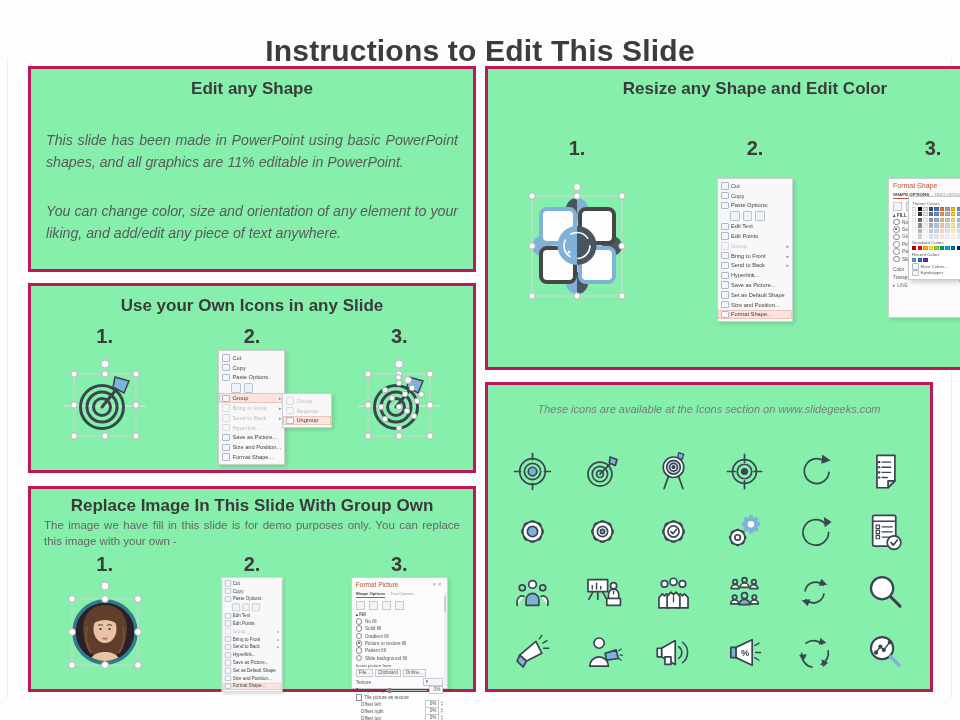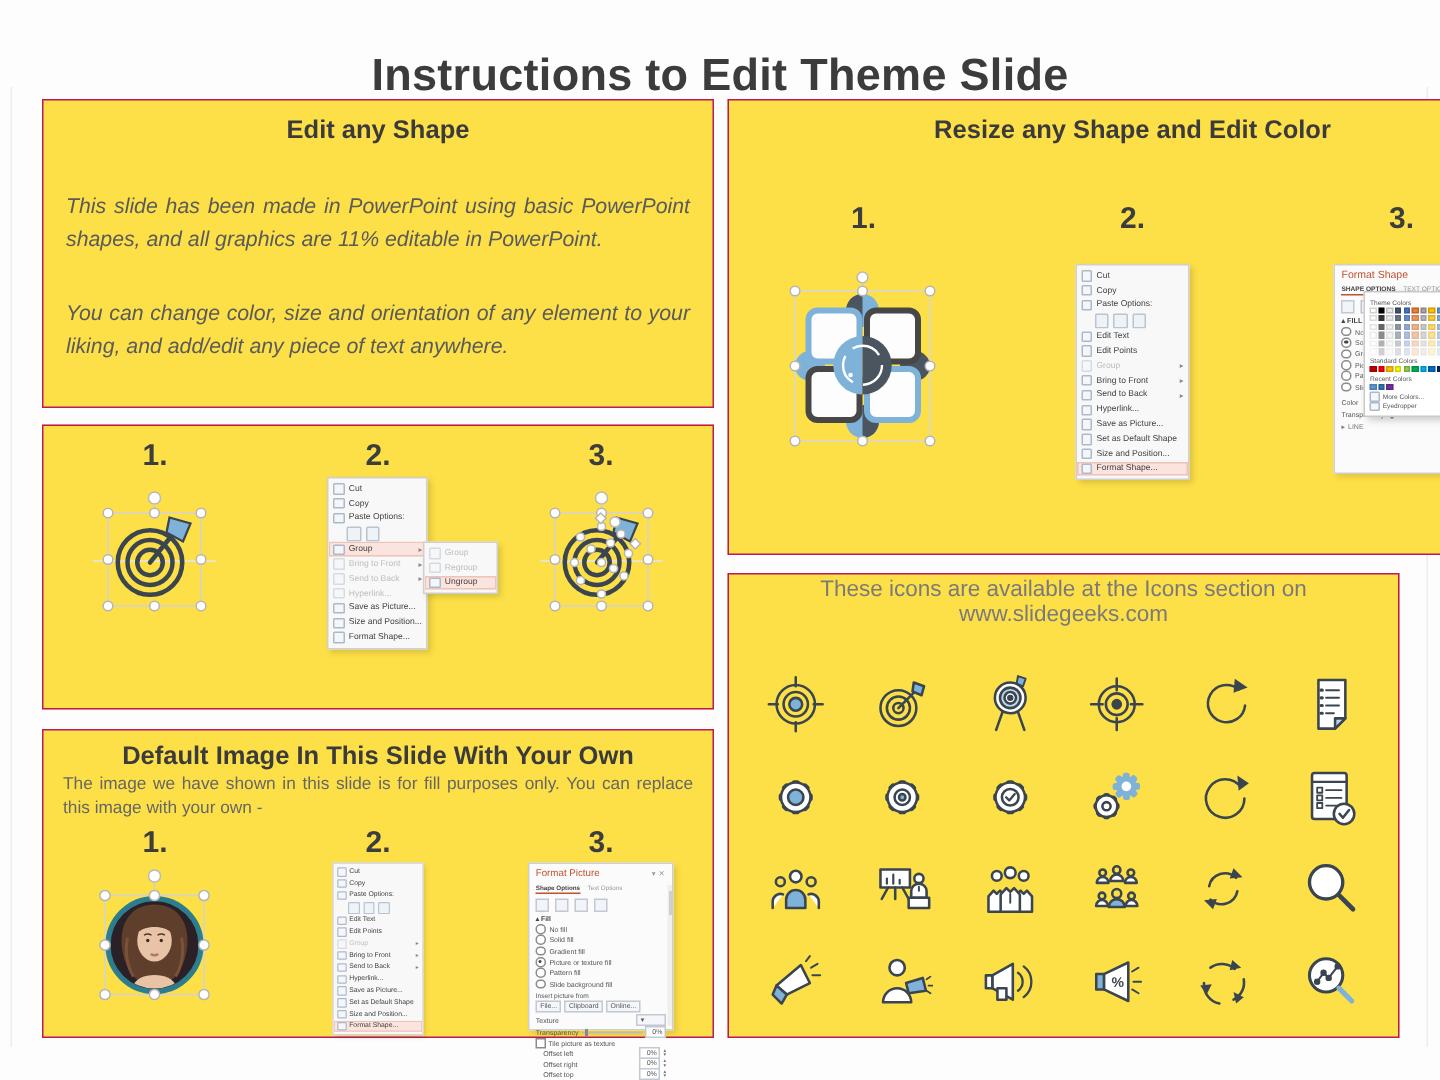--- a/index.html
+++ b/index.html
@@ -1,34 +1,34 @@
 <!DOCTYPE html>
 <html><head>
 <meta charset="utf-8">
 <style>
   html,body{margin:0;padding:0;}
   body{width:960px;height:720px;position:relative;background:#fdfdfd;
        font-family:"Liberation Sans", sans-serif;color:#3d3d3d;overflow:hidden;}
   .edgeline{position:absolute;top:58px;bottom:22px;width:1px;background:#ededed;}
   #page-title{position:absolute;top:14px;left:0;right:0;text-align:center;
       font-size:30px;color:#3c3c3c;letter-spacing:.2px;}
-  .panel{position:absolute;background:#fde047;border:1px solid #be185d;box-sizing:border-box;}
+  .panel{position:absolute;background:#86efac;border:3px solid #be185d;box-sizing:border-box;}
   .ptitle{text-align:center;font-weight:bold;font-size:17px;color:#3b3b3b;margin-top:10px;}
   .steps{display:grid;grid-template-columns:repeat(3,1fr);text-align:center;
       font-weight:bold;font-size:20px;color:#3d3d3d;}
   .stepimgs{display:grid;grid-template-columns:repeat(3,1fr);justify-items:center;align-items:start;}
 
   
   #p-edit .body{margin:30px 15px 0;font-style:italic;color:#5a5a5a;font-size:14.2px;
       line-height:1.55;text-align:justify;}
   #p-edit .body + .body{margin-top:27px;}
 
   
   .subtle{margin:2px 13px 0;color:#666;font-size:11.5px;line-height:1.35;text-align:justify;}
-  .subtle-it{color:#7a7a7a;font-size:15px;text-align:center;margin-top:1px;}
+  .subtle-it{color:#7a7a7a;font-size:11px;font-style:italic;text-align:center;margin-top:18px;}
 
   
   .thumbmenu{position:relative;background:#f8f8f8;border:1px solid #cfcfcf;
       box-shadow:2px 2px 4px rgba(0,0,0,.14);padding:2px 0;box-sizing:border-box;}
   .mrow{display:flex;align-items:center;gap:2.5px;padding:0 3px;height:9.8px;
       font-size:5.7px;color:#3f3f3f;white-space:nowrap;overflow:hidden;}
   .mi{width:5.5px;height:5.5px;border:1px solid #aeb9c7;background:#f3f6fa;border-radius:1px;flex:none;}
   .mrow.hl{background:#fbe3de;box-shadow:inset 0 0 0 1px #eec3ba;}
   .mrow.dim{color:#bdbdbd;}
   .mrow.dim .mi{opacity:.45;}
@@ -78,29 +78,30 @@
       grid-template-columns:repeat(6,1fr);grid-template-rows:repeat(4,1fr);}
   #icon-grid .cell{display:flex;align-items:center;justify-content:center;}
   #icon-grid svg{width:41px;height:41px;}
 </style>
 </head>
 <body>
 
 <div class="edgeline" style="left:7px"></div>
 <div class="edgeline" style="right:8px"></div>
 
-<h1 id="page-title">Instructions to Edit Theme Slide</h1>
+<h1 id="page-title">Instructions to Edit This Slide</h1>
 
 <section class="panel" id="p-edit" style="left:28px;top:66px;width:448px;height:206px">
   <div class="ptitle">Edit any Shape</div>
   <p class="body">This slide has been made in PowerPoint using basic PowerPoint shapes, and all graphics are 11% editable in PowerPoint.</p>
   <p class="body">You can change color, size and orientation of any element to your liking, and add/edit any piece of text anywhere.</p>
 </section>
 
 <section class="panel" id="p-icons" style="left:28px;top:283px;width:448px;height:190px">
+  <div class="ptitle">Use your Own Icons in any Slide</div>
   <div class="steps" style="margin-top:9px">
     <span>1.</span>
     <span>2.</span>
     <span>3.</span>
   </div>
   <div class="stepimgs" style="margin-top:2px">
     <div id="tgt1"><svg viewBox="0 0 86 96" width="86" height="96">
     <line x1="2" y1="56" x2="84" y2="56" stroke="#e6e6e6"></line>
     <circle cx="43" cy="14" r="4" fill="#fff" stroke="#b9b9b9"></circle>
     <line x1="43" y1="18" x2="43" y2="24" stroke="#cfcfcf"></line>
@@ -217,22 +218,22 @@
           <circle cx="49" cy="44" r="2.7" fill="#fff" stroke="#b5b5b5" stroke-width="1"></circle>
           <circle cx="43" cy="57" r="2.7" fill="#fff" stroke="#b5b5b5" stroke-width="1"></circle>
           <rect x="40" y="25" width="5" height="5" fill="#fff" stroke="#b5b5b5" transform="rotate(45 42.5 27.5)"></rect>
    <rect x="63" y="42" width="5" height="5" fill="#fff" stroke="#b5b5b5" transform="rotate(45 65.5 44.5)"></rect>
    <circle cx="52" cy="30" r="3.4" fill="#fff" stroke="#b9b9b9"></circle>
         </svg></div>
   </div>
 </section>
 
 <section class="panel" id="p-img" style="left:28px;top:486px;width:448px;height:206px">
-  <div class="ptitle" style="margin-top:7px">Default Image In This Slide With Your Own</div>
-  <div class="subtle">The image we have shown in this slide is for fill purposes only. You can replace this image with your own -</div>
+  <div class="ptitle" style="margin-top:7px">Replace Image In This Slide With Group Own</div>
+  <div class="subtle">The image we have fill in this slide is for demo purposes only. You can replace this image with your own -</div>
   <div class="steps" style="margin-top:4px">
     <span>1.</span>
     <span>2.</span>
     <span>3.</span>
   </div>
   <div class="stepimgs" style="margin-top:1px">
     <div id="portrait"><svg viewBox="0 0 92 104" width="92" height="104">
   <circle cx="46" cy="9" r="4" fill="#fff" stroke="#b9b9b9"></circle>
   <line x1="46" y1="13" x2="46" y2="20" stroke="#cfcfcf"></line>
   <rect x="13" y="22" width="66" height="66" fill="none" stroke="#d2d2d2"></rect>

